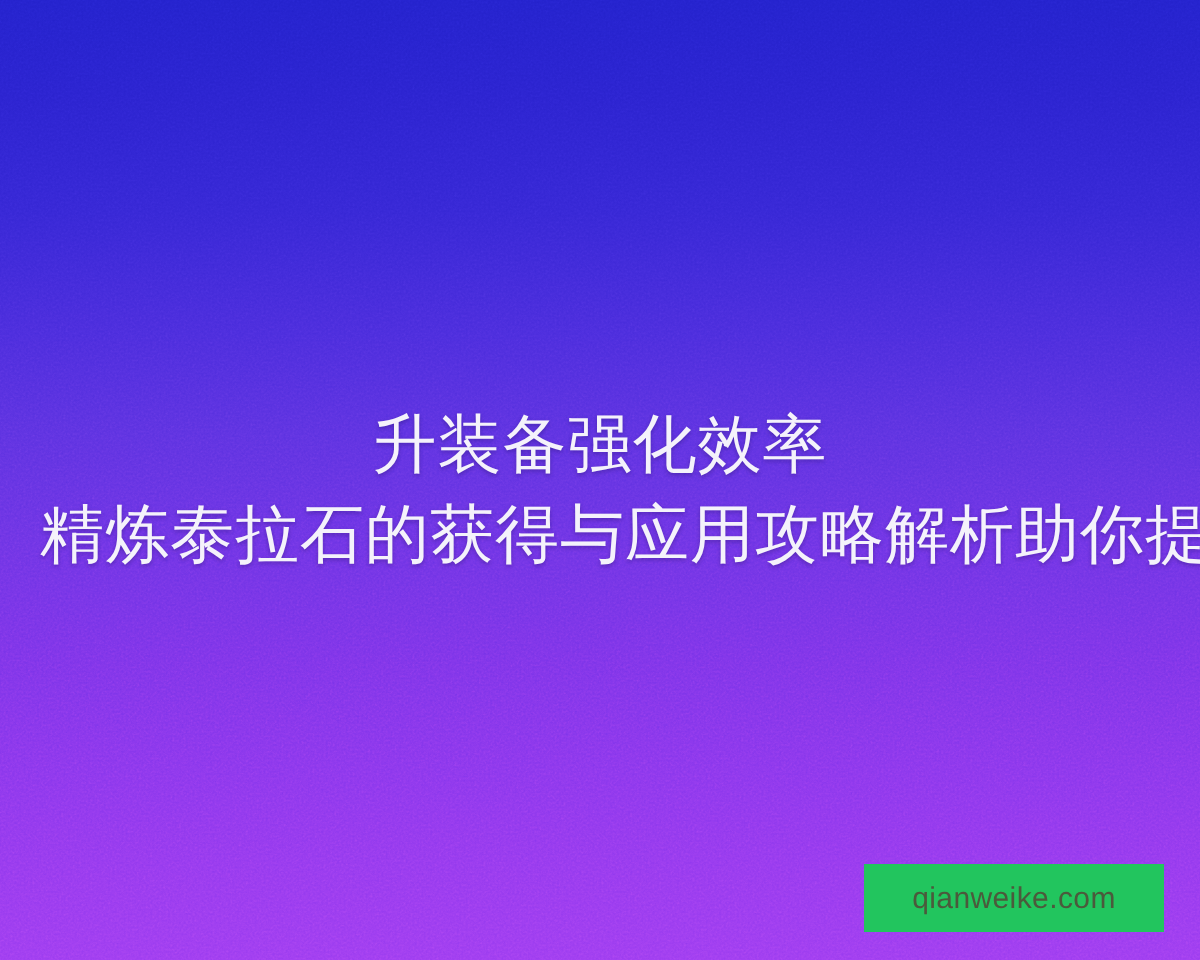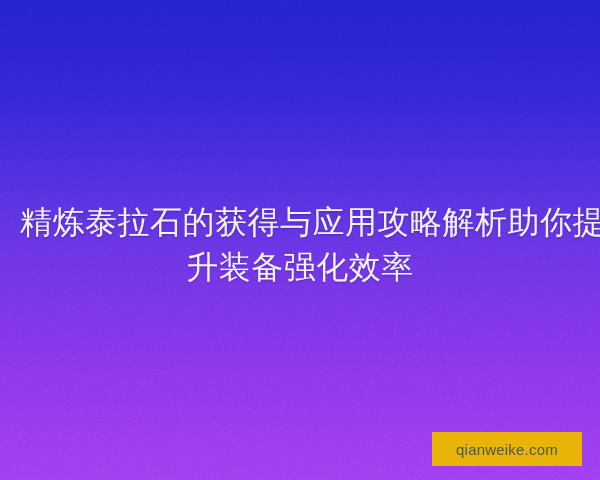--- a/index.html
+++ b/index.html
@@ -66,21 +66,21 @@
     text-shadow: 0 1px 2px rgba(20, 10, 70, 0.30);
   }
 
   
   .watermark {
     position: absolute;
     left: 432px;
     top: 432px;
     width: 150px;
     height: 34px;
-    background: #eab308;
+    background: #22c55e;
     display: flex;
     align-items: center;
     justify-content: center;
   }
 
   .watermark-text {
     color: #4b5a3c;
     font-size: 15px;
     letter-spacing: 0.2px;
     line-height: 1;
@@ -97,21 +97,21 @@
     <svg xmlns="http://www.w3.org/2000/svg" width="600" height="480" preserveAspectRatio="none">
       <filter id="grain">
         <feTurbulence type="fractalNoise" baseFrequency="0.9" numOctaves="3" stitchTiles="stitch"></feTurbulence>
         <feColorMatrix type="saturate" values="0"></feColorMatrix>
       </filter>
       <rect width="600" height="480" filter="url(#grain)"></rect>
     </svg>
   </div>
 
   <div class="title-block">
+    <span class="title-line">升装备强化效率</span>
     <span class="title-line">精炼泰拉石的获得与应用攻略解析助你提</span>
-    <span class="title-line">升装备强化效率</span>
   </div>
 
   <div class="watermark">
     <span class="watermark-text">qianweike.com</span>
   </div>
 
 </div>
 
 </body></html>

